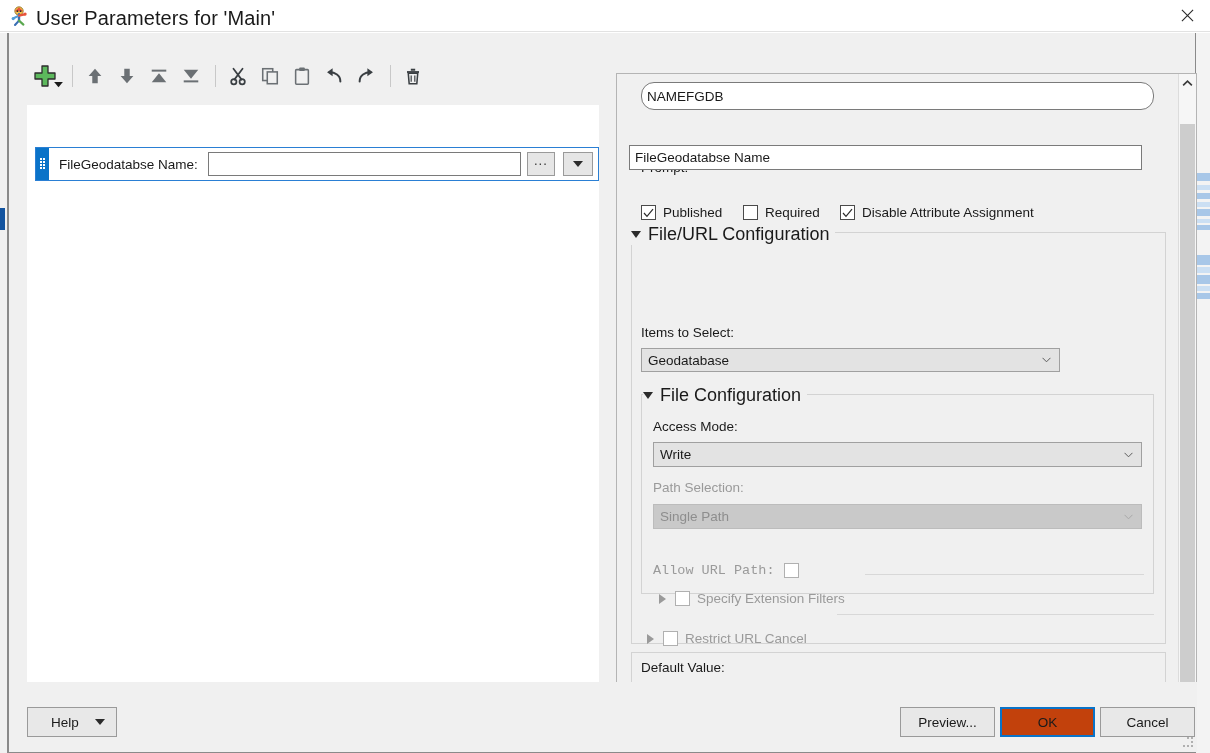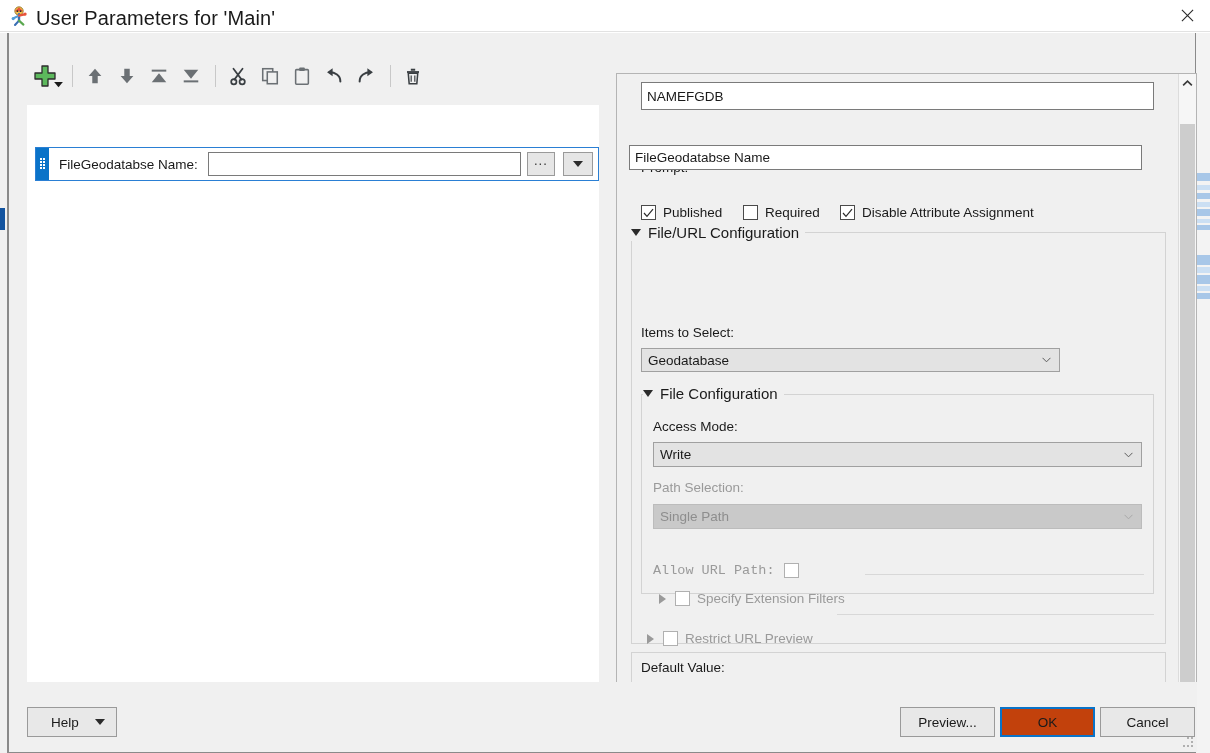--- a/index.html
+++ b/index.html
@@ -127,21 +127,21 @@
     position: absolute; left: 1px; top: 50px; width: 15px; height: 565px; background: #cdcdcd;
   }
 
   
   .sec {
     position: absolute; background: #f0f0f0;
   }
   .grp-border { border: 1px solid #d3d3d3; background: #f0f0f0; }
   .grp-title {
     position: absolute; display: flex; align-items: center; background: #f0f0f0;
-    padding: 0 6px 0 0; font-size: 15px; color: #1a1a1a;
+    padding: 0 6px 0 0; font-size: 18px; color: #1a1a1a;
   }
   .tri {
     width: 0; height: 0; margin-right: 7px;
     border-left: 5px solid transparent; border-right: 5px solid transparent; border-top: 7px solid #2b2b2b;
   }
   .tri.right {
     border-left: 7px solid #9a9a9a; border-right: none;
     border-top: 5px solid transparent; border-bottom: 5px solid transparent;
   }
 
@@ -356,21 +356,21 @@
         </div>
         <div class="sqbtn dd">
           <span class="caret"></span>
         </div>
       </div>
     </div>
 
     <div id="prop-pane">
       <div id="prop-scroll">
 
-        <input class="txtfield" type="text" style="left: 24px; top: 8px; width: 513px; height: 28px;" value="NAMEFGDB">
+        <input class="txtfield" type="text" style="left: 24px; top: 8px; width: 513px; height: 28px; border-radius: 13px;" value="NAMEFGDB">
 
         <div class="lbl" style="left:24px; top:86px;">Prompt:</div>
         <input class="txtfield" type="text" style="left: 12px; width: 513px; height: 25px; top: 71px;" value="FileGeodatabse Name">
 
         <div class="cbrow" style="left:24px; top:107px;">
           <span class="cb">
             <svg class="tick" viewBox="0 0 11 10">
               <path d="M1 5 L4 8.4 L10 1.2" stroke="#2b2b2b" stroke-width="1.2" fill="none"></path>
             </svg>
           </span>
@@ -434,21 +434,21 @@
         <div class="cbrow" style="left:42px; top:493px;">
           <span class="tri right" style="margin-right:9px"></span>
           <span class="cb dim"></span>
           <span class="cbtxt dim">Specify Extension Filters</span>
         </div>
         <div style="position:absolute; left:248px; top:500px; width:279px; height:1px; background:#d8d8d8;"></div>
 
         <div class="cbrow" style="left:30px; top:533px;">
           <span class="tri right" style="margin-right:9px"></span>
           <span class="cb dim"></span>
-          <span class="cbtxt dim">Restrict URL Preview</span>
+          <span class="cbtxt dim">Restrict URL Cancel</span>
         </div>
         <div style="position:absolute; left:220px; top:540px; width:317px; height:1px; background:#d8d8d8;"></div>
 
         <div class="sec grp-border" style="left:14px; top:578px; width:535px; height:64px;"></div>
         <div class="lbl" style="left:24px; top:586px;">Default Value:</div>
         <input class="txtfield" type="text" style="left: 24px; top: 610px; width: 449px; height: 26px;" value="$(FME_MF_DIR)Output_FGDB\nexfibre.gdb">
         <div class="minibtn" style="left:480px; top:610px; width:28px; height:26px;">
           <span style="position:relative; top:-5px; letter-spacing:1px; font-size:13px;">...</span>
         </div>
         <div class="minibtn" style="left:513px; top:610px; width:30px; height:26px;">

